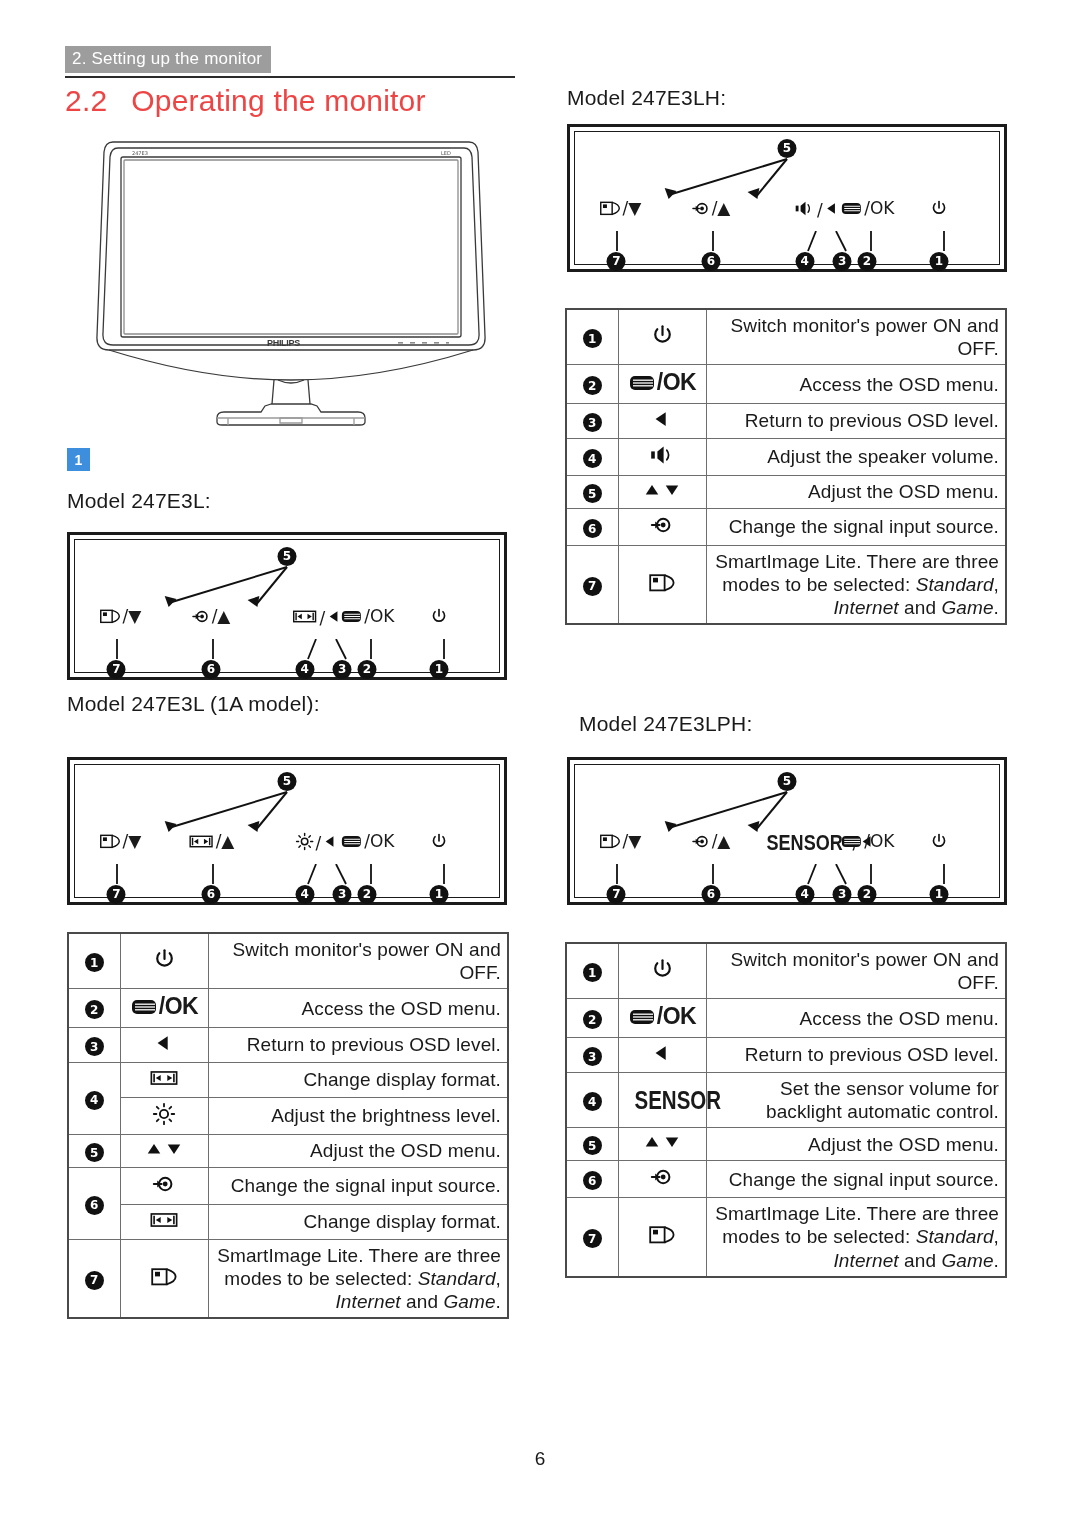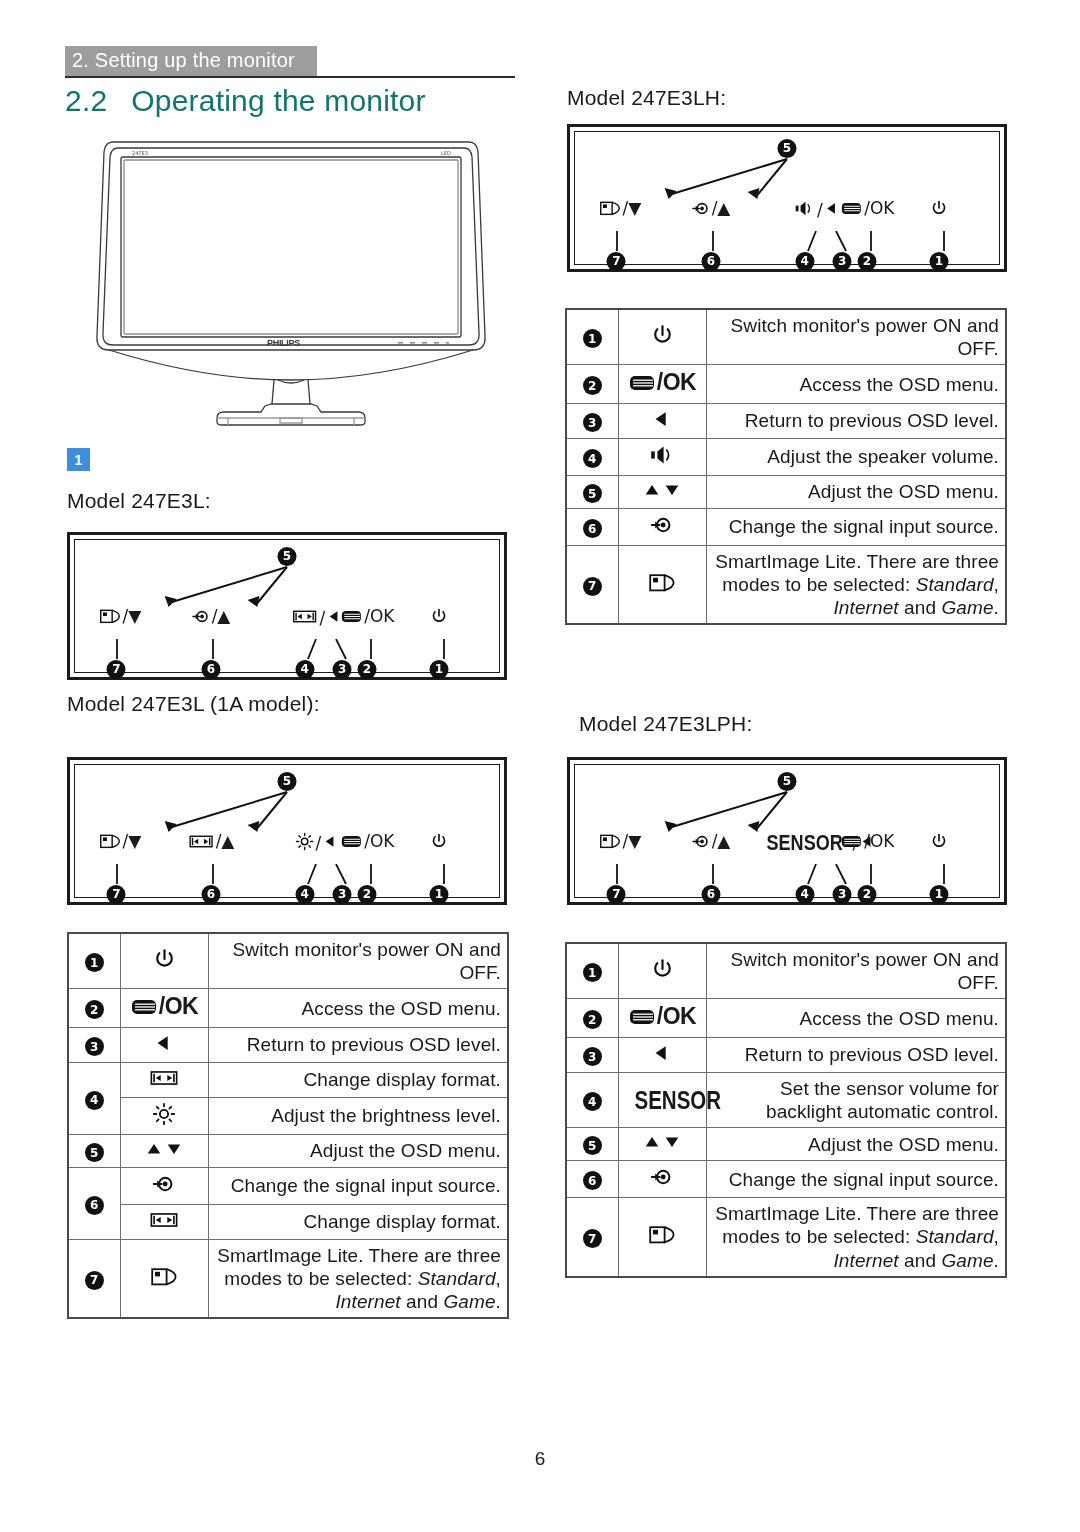--- a/index.html
+++ b/index.html
@@ -10,35 +10,35 @@
     font-family:"Liberation Sans", sans-serif;
     color:#1a1a1a;
     position:relative;
     overflow:hidden;
   }
 
   
   .runhead{
     position:absolute; left:65px; top:46px;
     background:#9d9d9d; color:#ffffff;
-    font-size:20px; letter-spacing:.2px;
-    padding:3px 22px 4px 7px;
+    font-size:17px; letter-spacing:.2px;
+    padding:3px 9px 4px 7px;
     white-space:nowrap;
   }
   .rule{
     position:absolute; left:65px; top:76px; width:450px;
     border-top:2px solid #2b2b2b;
   }
 
   
   .col-left{ position:absolute; left:65px; top:0; width:452px; }
   .col-right{ position:absolute; left:565px; top:0; width:452px; }
 
   h1.sect{
-    font-size:30px; font-weight:normal; color:#0f766e;
+    font-size:30px; font-weight:normal; color:#ef4444;
     margin:0; padding:0; letter-spacing:.2px;
     display:flex; gap:24px; align-items:baseline;
   }
 
   .label{
     font-size:21px; color:#1a1a1a; letter-spacing:.2px;
     white-space:nowrap;
   }
 
   .badge-head{

